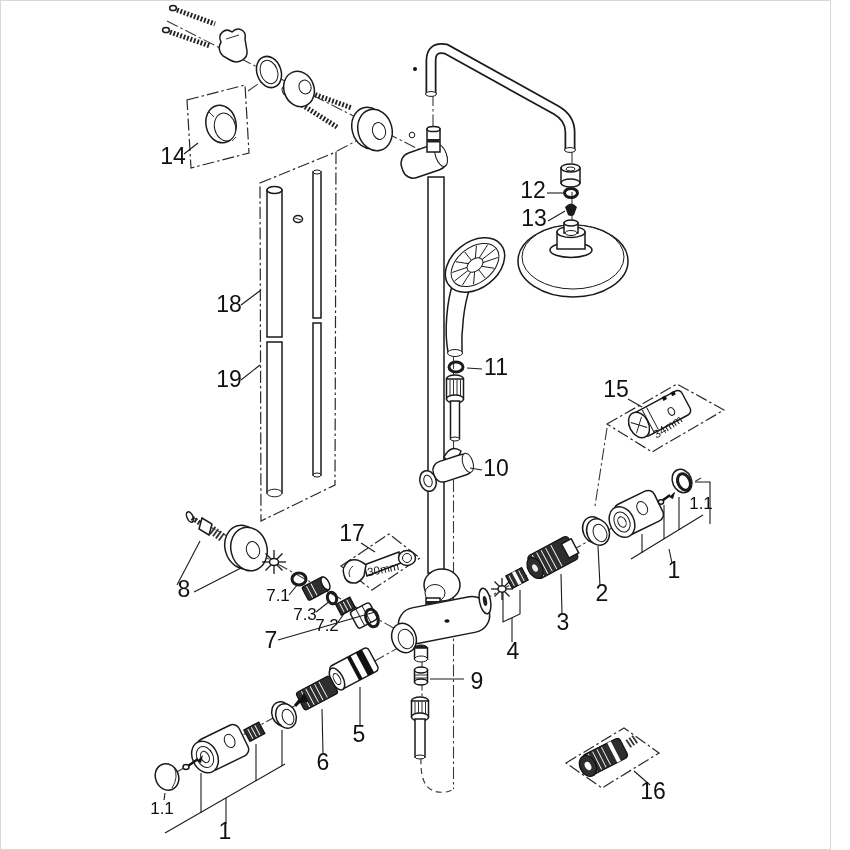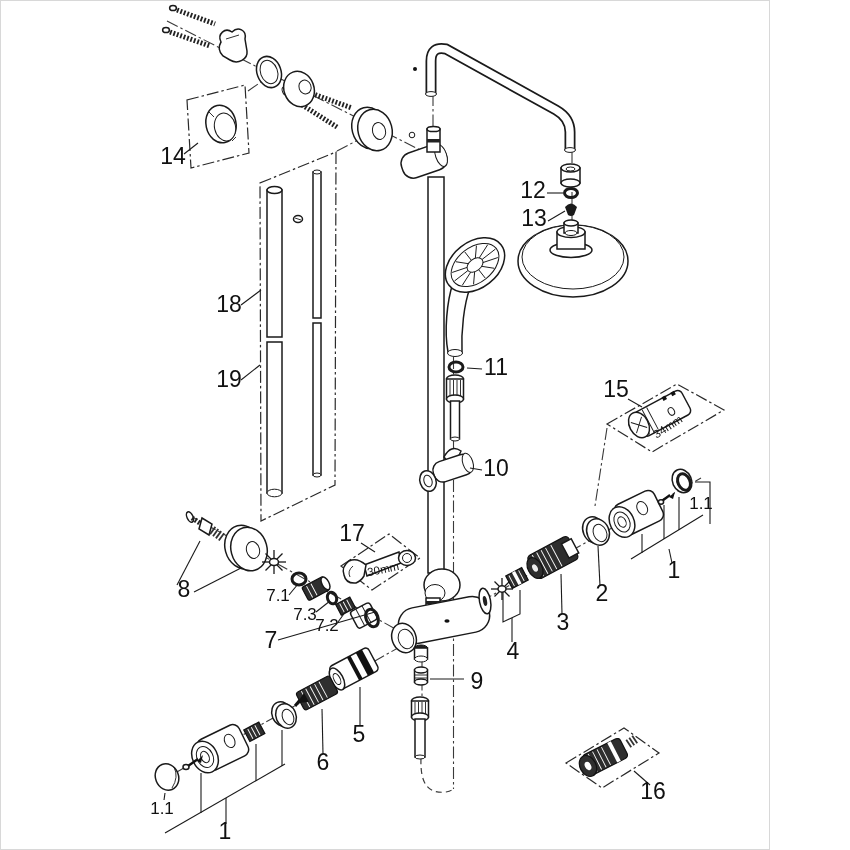--- a/index.html
+++ b/index.html
@@ -1,16 +1,16 @@
 <!DOCTYPE html>
 <html><head>
 <meta charset="utf-8">
 <style>
   html,body{margin:0;padding:0;background:#fff;}
-  .stage{position:relative;width:770px;height:850px;background:#ffffff;
+  .stage{position:relative;width:831px;height:850px;background:#ffffff;
          border:1px solid #d8d8d8;box-sizing:border-box;overflow:hidden;
          font-family:"Liberation Sans", sans-serif;}
   svg{display:block;}
   .part{fill:#ffffff;stroke:#1a1a1a;stroke-width:1.5;}
   .part-thin{fill:#ffffff;stroke:#1a1a1a;stroke-width:1;}
   .dark{fill:#2e2e2e;stroke:#111111;stroke-width:1.2;}
   .ln{stroke:#1a1a1a;stroke-width:1.3;fill:none;}
   .ln-thin{stroke:#1a1a1a;stroke-width:0.9;fill:none;}
   .leader{stroke:#1a1a1a;stroke-width:1.1;fill:none;}
   .axis{stroke:#3a3a3a;stroke-width:1.1;fill:none;stroke-dasharray:12 3 2.5 3;}

